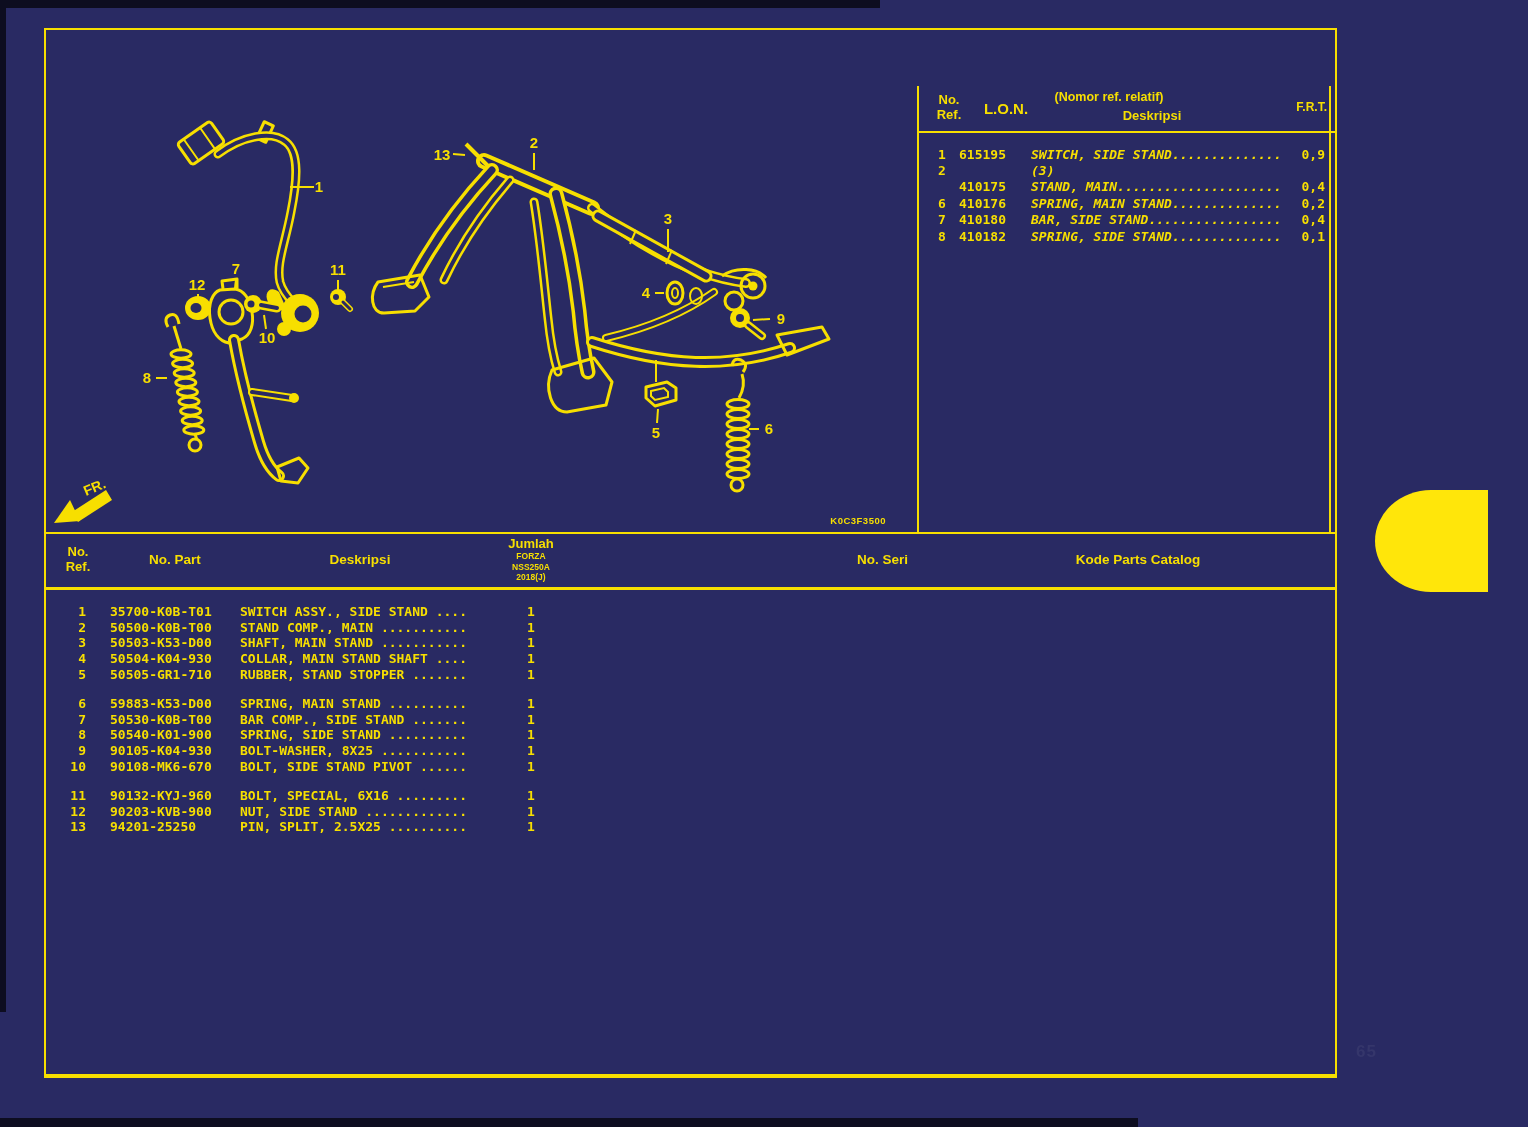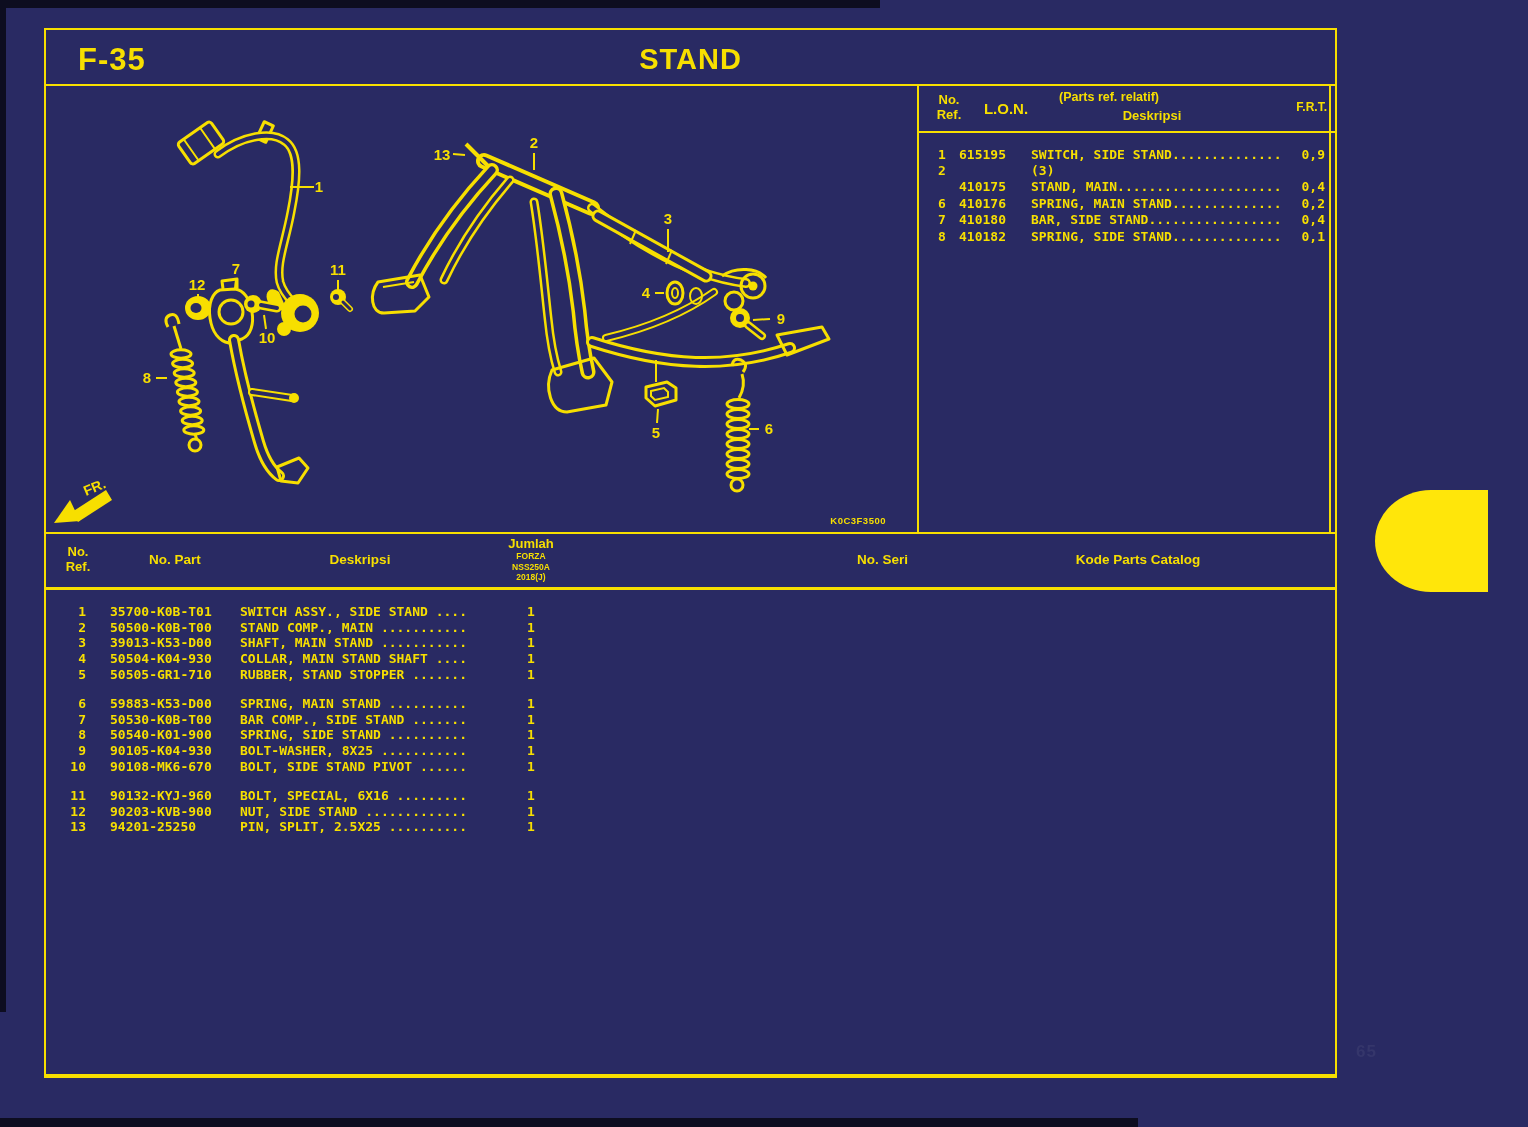--- a/index.html
+++ b/index.html
@@ -51,21 +51,21 @@
   .rh-noref{position:absolute;left:8px;top:6px;width:44px;text-align:center;font-size:13px;line-height:15px;}
   .rh-lon{position:absolute;left:50px;top:14px;width:74px;text-align:center;font-size:15px;}
   .rh-note{position:absolute;left:80px;top:4px;width:220px;text-align:center;font-size:12.5px;}
   .rh-desk{position:absolute;left:120px;top:22px;width:226px;text-align:center;font-size:13px;}
   .rh-frt{position:absolute;right:10px;top:14px;width:60px;text-align:right;font-size:12px;}
   .ref-rows{position:absolute;left:0;top:60px;width:100%;}
   .rr{display:flex;height:16.4px;align-items:center;
       font-family:"DejaVu Sans Mono",monospace;font-weight:bold;font-size:13px;color:var(--y);white-space:pre;}
   .rr .n{width:34px;text-align:center;margin-left:6px;}
   .rr .l{width:62px;text-align:left;}
-  .rr .d{margin-left:10px;flex:1;overflow:hidden;}
+  .rr .d{margin-left:10px;flex:1;overflow:hidden;font-style:italic;}
   .rr .f{width:46px;text-align:right;margin-right:12px;}
 
   
   .parts-head{
     position:absolute;left:0;top:504px;width:100%;height:53px;
     border-bottom:3px solid var(--y);color:var(--y);font-weight:bold;
   }
   .ph-noref{position:absolute;left:8px;top:10px;width:48px;text-align:center;font-size:13px;line-height:15px;}
   .ph-part{position:absolute;left:79px;top:18px;width:100px;text-align:center;font-size:13.5px;}
   .ph-desk{position:absolute;left:254px;top:18px;width:120px;text-align:center;font-size:13.5px;}
@@ -120,24 +120,20 @@
 </style>
 </head>
 <body>
 
 <div class="strip top"></div>
 <div class="strip left"></div>
 <div class="strip bottom"></div>
 
 <div class="frame">
 
-  <div class="titlebar">
-    <div class="doc-code">F-35</div>
-    <div class="doc-title">STAND</div>
-  </div>
 
   <div class="content">
 
     <svg class="diagram-svg" width="871" height="446" viewBox="0 0 871 446">
 
       <g>
         <g transform="translate(155,57) rotate(-35)">
           <rect class="ln3" x="-20" y="-13" width="40" height="26" rx="3"></rect>
           <path class="ln2" d="M -12,-13 L -12,13 M 8,-13 L 8,13"></path>
         </g>
@@ -309,21 +305,21 @@
       </g>
     </svg>
 
     <div class="ref-table">
       <div class="ref-head">
         <div class="rh-noref">
           <div>No.</div>
           <div>Ref.</div>
         </div>
         <div class="rh-lon">L.O.N.</div>
-        <div class="rh-note">(Parts ref. relatif)</div>
+        <div class="rh-note">(Nomor ref. relatif)</div>
         <div class="rh-desk">Deskripsi</div>
         <div class="rh-frt">F.R.T.</div>
       </div>
       <div class="ref-rows">
         <div class="rr">
           <span class="n">1</span>
           <span class="l">615195</span>
           <span class="d">SWITCH, SIDE STAND..............</span>
           <span class="f">0,9</span>
         </div>
@@ -388,21 +384,21 @@
         <span class="c4">1</span>
       </div>
       <div class="prow">
         <span class="c1">2</span>
         <span class="c2">50500-K0B-T00</span>
         <span class="c3">STAND COMP., MAIN ...........</span>
         <span class="c4">1</span>
       </div>
       <div class="prow">
         <span class="c1">3</span>
-        <span class="c2">39013-K53-D00</span>
+        <span class="c2">50503-K53-D00</span>
         <span class="c3">SHAFT, MAIN STAND ...........</span>
         <span class="c4">1</span>
       </div>
       <div class="prow">
         <span class="c1">4</span>
         <span class="c2">50504-K04-930</span>
         <span class="c3">COLLAR, MAIN STAND SHAFT ....</span>
         <span class="c4">1</span>
       </div>
       <div class="prow">

